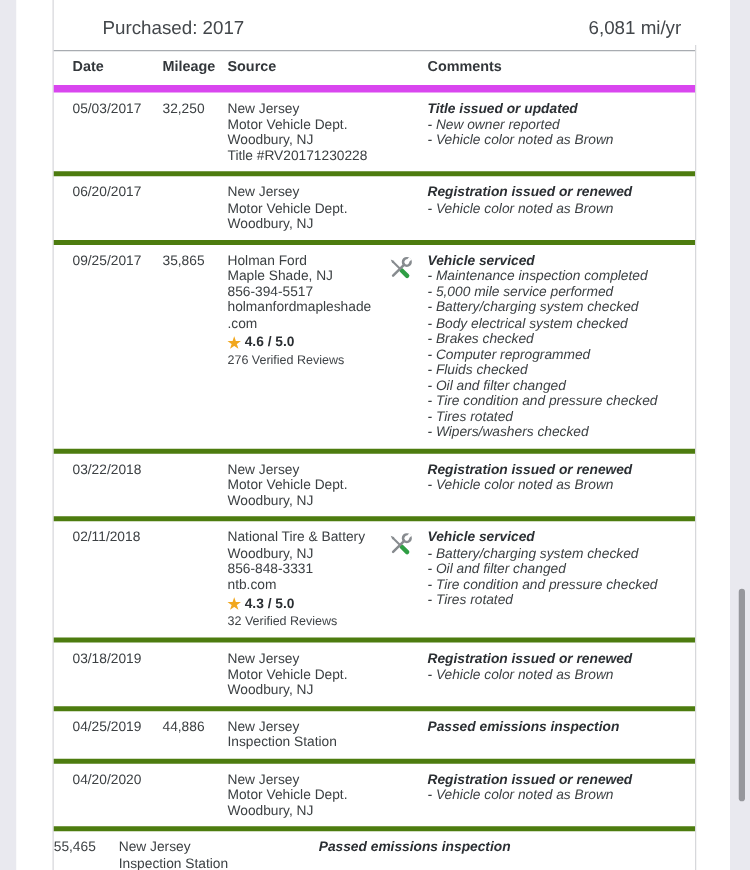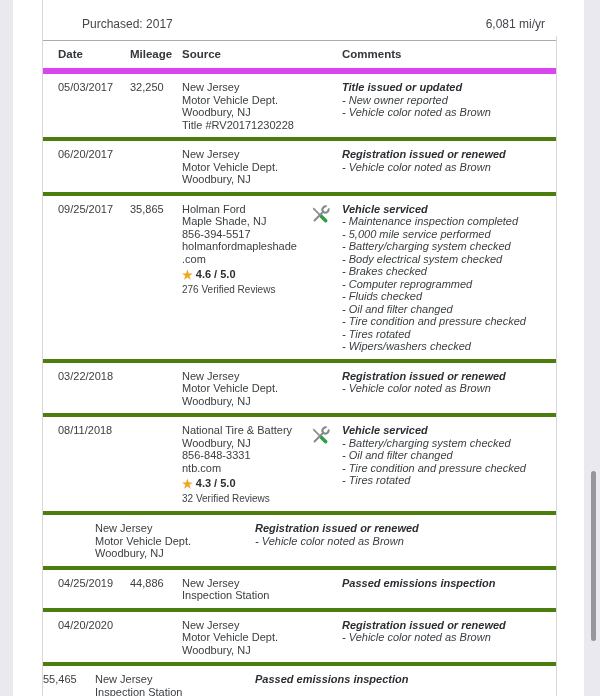--- a/index.html
+++ b/index.html
@@ -14,21 +14,21 @@
   .strip-right{left:584px;width:16px;}
   .page-left-edge{position:absolute;left:42px;top:0;width:1px;height:696px;background:#d7d8db;}
   .card-right-edge{position:absolute;left:556px;top:36px;width:1px;height:660px;background:#d7d8db;}
   .scroll-thumb{position:absolute;left:591px;top:471px;width:5px;height:170px;background:#96979c;border-radius:3px;}
 
   .content{position:absolute;left:43px;top:0;width:513px;}
 
   .summary{
     box-sizing:border-box;height:41px;border-bottom:1px solid #a8acb1;
     display:flex;align-items:flex-end;justify-content:space-between;
-    padding:0 11px 9px 39px;font-size:12px;color:#43474b;
+    padding:0 11px 9px 39px;font-size:15px;color:#43474b;
   }
 
   .thead{
     display:flex;padding:7px 0 8px;border-bottom:6px solid #d946ef;
     font-weight:700;font-size:11.5px;color:#33373b;
   }
   .col-date{width:87px;padding-left:15px;box-sizing:border-box;flex:none;}
   .col-mileage{width:52px;flex:none;}
   .col-source{width:124px;flex:none;padding-right:6px;box-sizing:border-box;overflow-wrap:anywhere;}
   .col-comments{flex:1;display:flex;align-items:flex-start;}
@@ -167,21 +167,21 @@
         
       </div>
       <div class="comment-body">
         <div class="comment-title">Registration issued or renewed</div>
       <div class="comment-item">- Vehicle color noted as Brown</div>
           </div>
     </div>
   </div>
 
   <div class="trow">
-    <div class="col-date">08/11/2018</div>
+    <div class="col-date">02/11/2018</div>
     <div class="col-mileage"></div>
     <div class="col-source">
           <div>National Tire &amp; Battery</div>
           <div>Woodbury, NJ</div>
           <div>856-848-3331</div>
           <div>ntb.com</div>
           <div class="rating-line"><div class="star" style="display: inline;">★</div>4.3 / 5.0</div>
           <div class="reviews-line">32 Verified Reviews</div>
         </div>
     <div class="col-comments">
@@ -201,20 +201,21 @@
         <div class="comment-title">Vehicle serviced</div>
       <div class="comment-item">- Battery/charging system checked</div>
             <div class="comment-item">- Oil and filter changed</div>
             <div class="comment-item">- Tire condition and pressure checked</div>
             <div class="comment-item">- Tires rotated</div>
           </div>
     </div>
   </div>
 
   <div class="trow">
+    <div class="col-date">03/18/2019</div>
     <div class="col-mileage"></div>
     <div class="col-source">
           <div>New Jersey</div>
           <div>Motor Vehicle Dept.</div>
           <div>Woodbury, NJ</div>
         </div>
     <div class="col-comments">
       <div class="icon-slot">
         
       </div>

